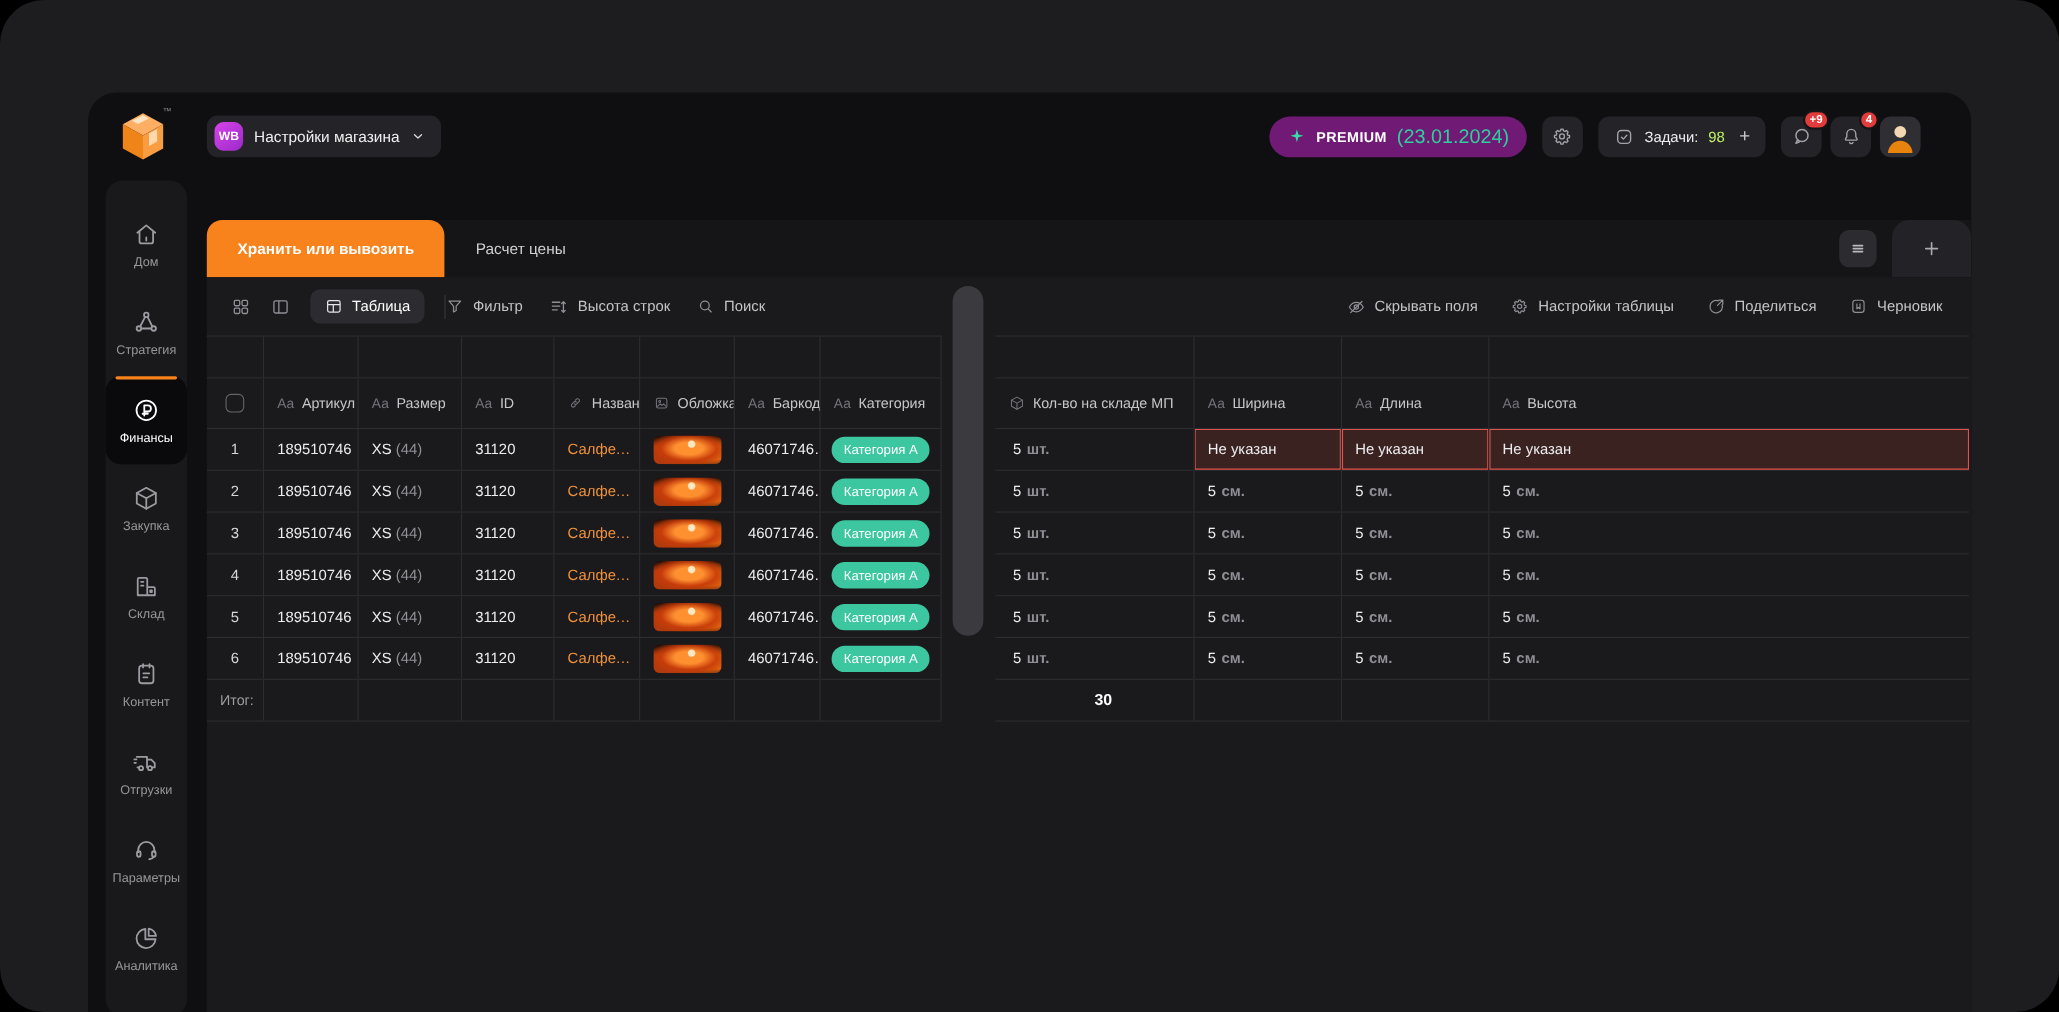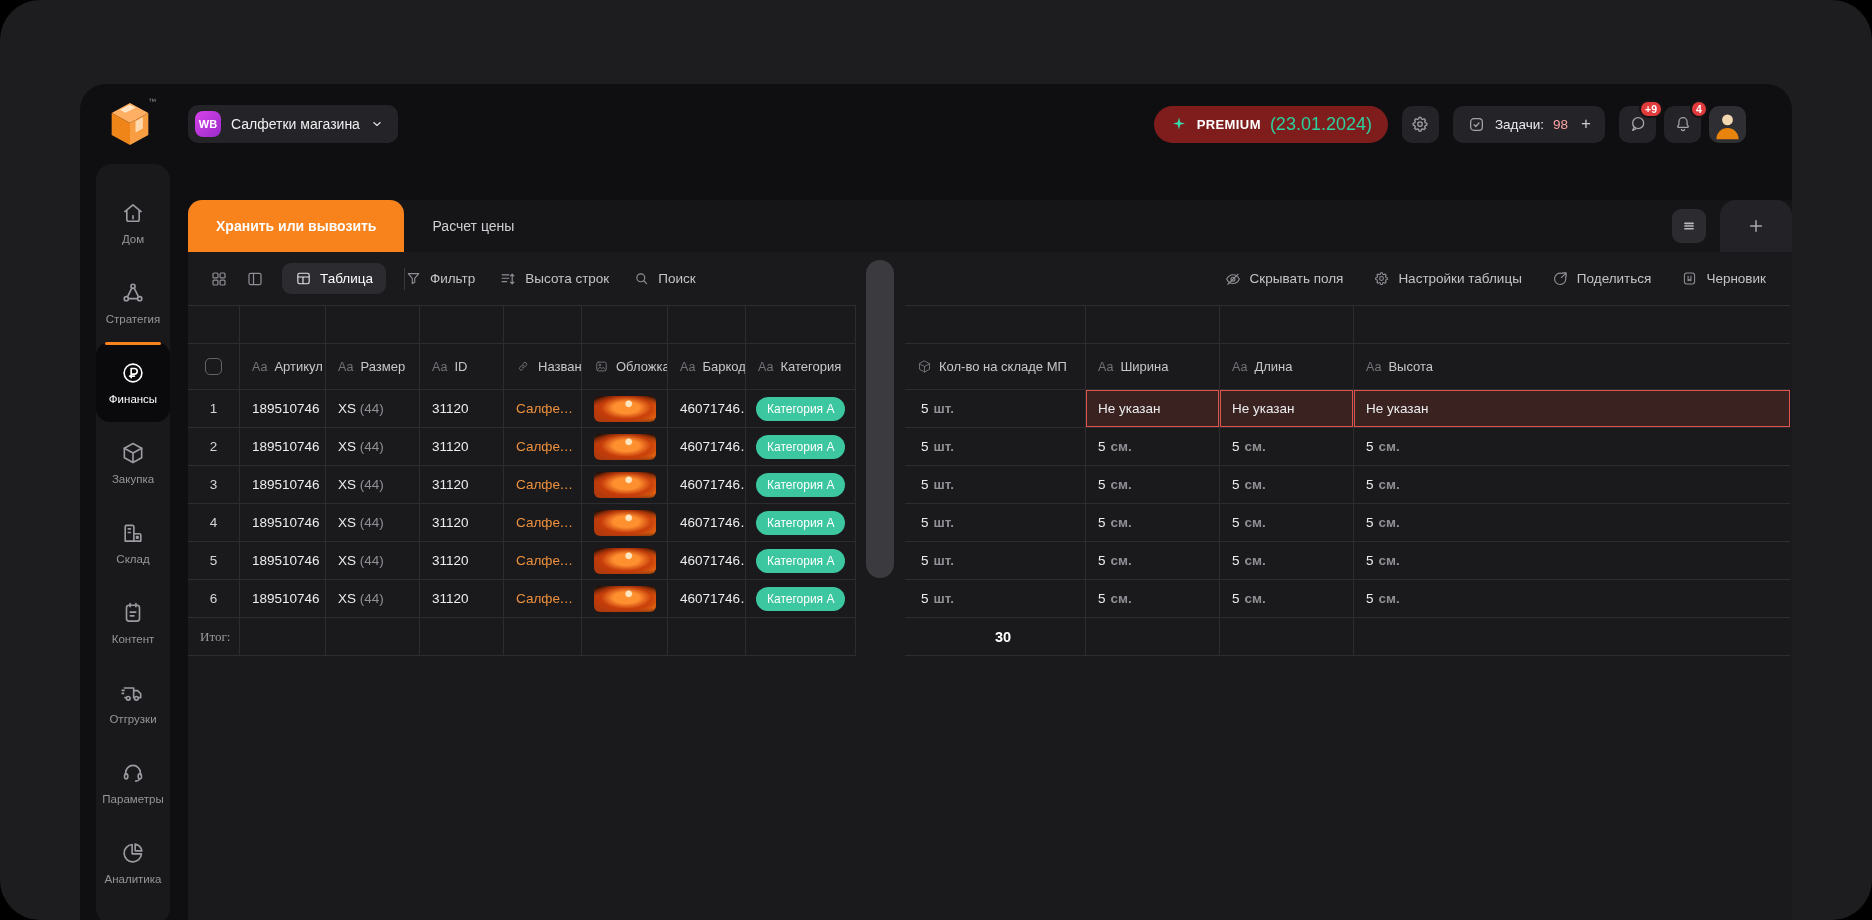--- a/index.html
+++ b/index.html
@@ -18,29 +18,29 @@
   
   .topbar{ position:absolute; left:0; top:0; right:0; height:80px; display:flex; align-items:center; padding:0 46px 0 28px; }
   .logo{ position:relative; width:44px; height:50px; }
   .logo .tm{ position:absolute; right:-4px; top:-2px; font-size:8px; color:#8a8a90; }
   .store-pill{ display:flex; align-items:center; gap:10px; background:var(--pill); border-radius:10px;
     height:38px; padding:0 14px 0 7px; margin-left:36px; cursor:pointer; }
   .wb-badge{ width:26px; height:26px; border-radius:8px; background:linear-gradient(135deg,#d743ea,#9b2bc9);
     color:#fff; font-size:11px; font-weight:700; display:flex; align-items:center; justify-content:center; }
   .store-name{ color:#efeff1; font-size:14px; }
   .tb-spacer{ flex:1; }
-  .premium-pill{ display:flex; align-items:center; gap:9px; background:#7f1d1d; border-radius:19px; height:37px; padding:0 16px; cursor:pointer; }
+  .premium-pill{ display:flex; align-items:center; gap:9px; background:#701a75; border-radius:19px; height:37px; padding:0 16px; cursor:pointer; }
   .premium-label{ color:#fff; font-size:13px; font-weight:700; letter-spacing:.4px; }
   .premium-date{ color:#2ecf9e; font-size:18px; }
   .icon-btn{ width:37px; height:37px; border-radius:10px; background:var(--pill); display:flex; align-items:center;
     justify-content:center; color:#a2a2a8; margin-left:14px; cursor:pointer; position:relative; }
   .tasks-pill{ display:flex; align-items:center; gap:9px; background:var(--pill); border-radius:10px; height:37px;
     padding:0 14px; margin-left:14px; color:#a2a2a8; cursor:pointer; }
   .tasks-label{ color:#ececee; font-size:13.5px; }
-  .tasks-count{ color:#fca5a5; font-size:13.5px; }
+  .tasks-count{ color:#bef264; font-size:13.5px; }
   .tasks-plus{ color:#c9c9ce; font-size:17px; margin-left:4px; }
   .notif{ position:absolute; top:-6px; right:-7px; min-width:18px; height:18px; border-radius:9px; background:var(--notif);
     color:#fff; font-size:10.5px; font-weight:700; display:flex; align-items:center; justify-content:center;
     padding:0 4px; border:2px solid #141416; }
   .avatar{ background:#2e2e33; overflow:hidden; margin-left:8px; }
 
   
   .sidebar{ position:absolute; left:16px; top:80px; width:74px; height:760px; background:var(--card);
     border-radius:16px; padding-top:18px; overflow:hidden; }
   .side-item{ width:74px; height:80px; display:flex; flex-direction:column; align-items:center; justify-content:center;
@@ -122,21 +122,21 @@
           <polygon points="24,4 44,15 24,26 4,15" fill="#ffaf63"></polygon>
           <polygon points="4,15 24,26 24,50 4,39" fill="#ef8418"></polygon>
           <polygon points="44,15 24,26 24,50 44,39" fill="#f99d42"></polygon>
           <polygon points="13,11.5 24,6 30,9.3 19,14.8" fill="#ffe3c2"></polygon>
           <polygon points="30,24 38,19.6 38,32 30,36.4" fill="#ffd9ad"></polygon>
         </svg>
         <span class="tm">™</span>
       </div>
       <div class="store-pill">
         <span class="wb-badge">WB</span>
-        <span class="store-name">Салфетки магазина</span>
+        <span class="store-name">Настройки магазина</span>
         <svg width="14" height="14" viewBox="0 0 24 24" fill="none" stroke="#dcdcde" stroke-width="2" stroke-linecap="round" stroke-linejoin="round">
             <path d="m6.5 9.5 5.5 5 5.5-5"></path>
           </svg>
       </div>
       <div class="tb-spacer"></div>
       <div class="premium-pill">
         <svg width="18" height="18" viewBox="0 0 24 24">
             <path d="M12 3.4 13.7 9.6 19.9 11.3 13.7 13 12 19.2 10.3 13 4.1 11.3 10.3 9.6Z" fill="#38dca8"></path>
           </svg>
         <span class="premium-label">PREMIUM</span>
@@ -539,21 +539,21 @@
             </div>
             <div class="td cellpad" style="width: 86px;">
               <div class="thumb"></div>
             </div>
             <div class="td cellpad ell" style="width: 78px;">46071746…</div>
             <div class="td" style="width: 110px; padding-left: 10px;">
               <span class="badge">Категория A</span>
             </div>
           </div>
           <div class="tr h-foot">
-            <div class="td" style="width: 52px; font-family: Liberation Serif, serif;">
+            <div class="td" style="width: 52px;">
               <span class="foot-lbl">Итог:</span>
             </div>
             <div class="td" style="width: 86px;"></div>
             <div class="td" style="width: 94px;"></div>
             <div class="td" style="width: 84px;"></div>
             <div class="td" style="width: 78px;"></div>
             <div class="td" style="width: 86px;"></div>
             <div class="td" style="width: 78px;"></div>
             <div class="td" style="width: 110px;"></div>
           </div>

